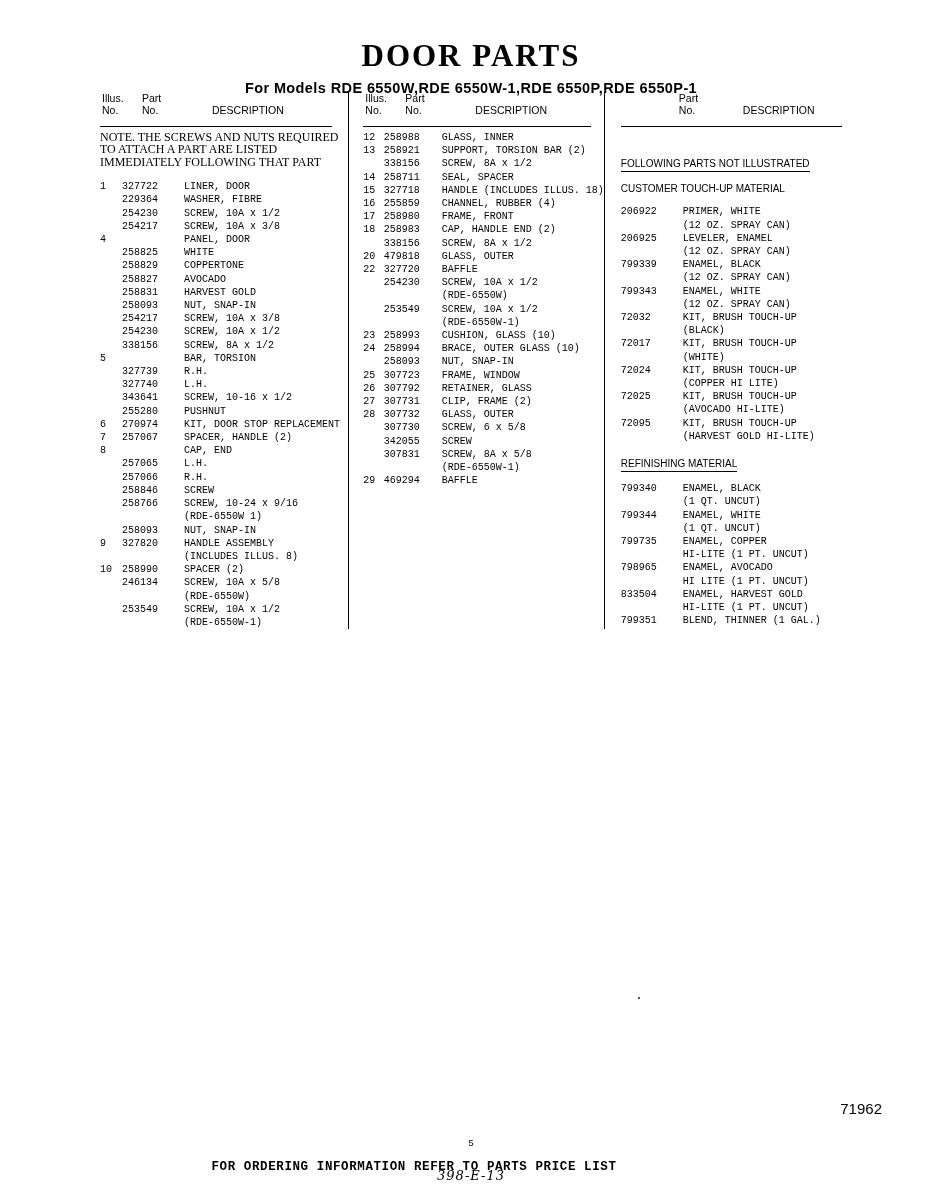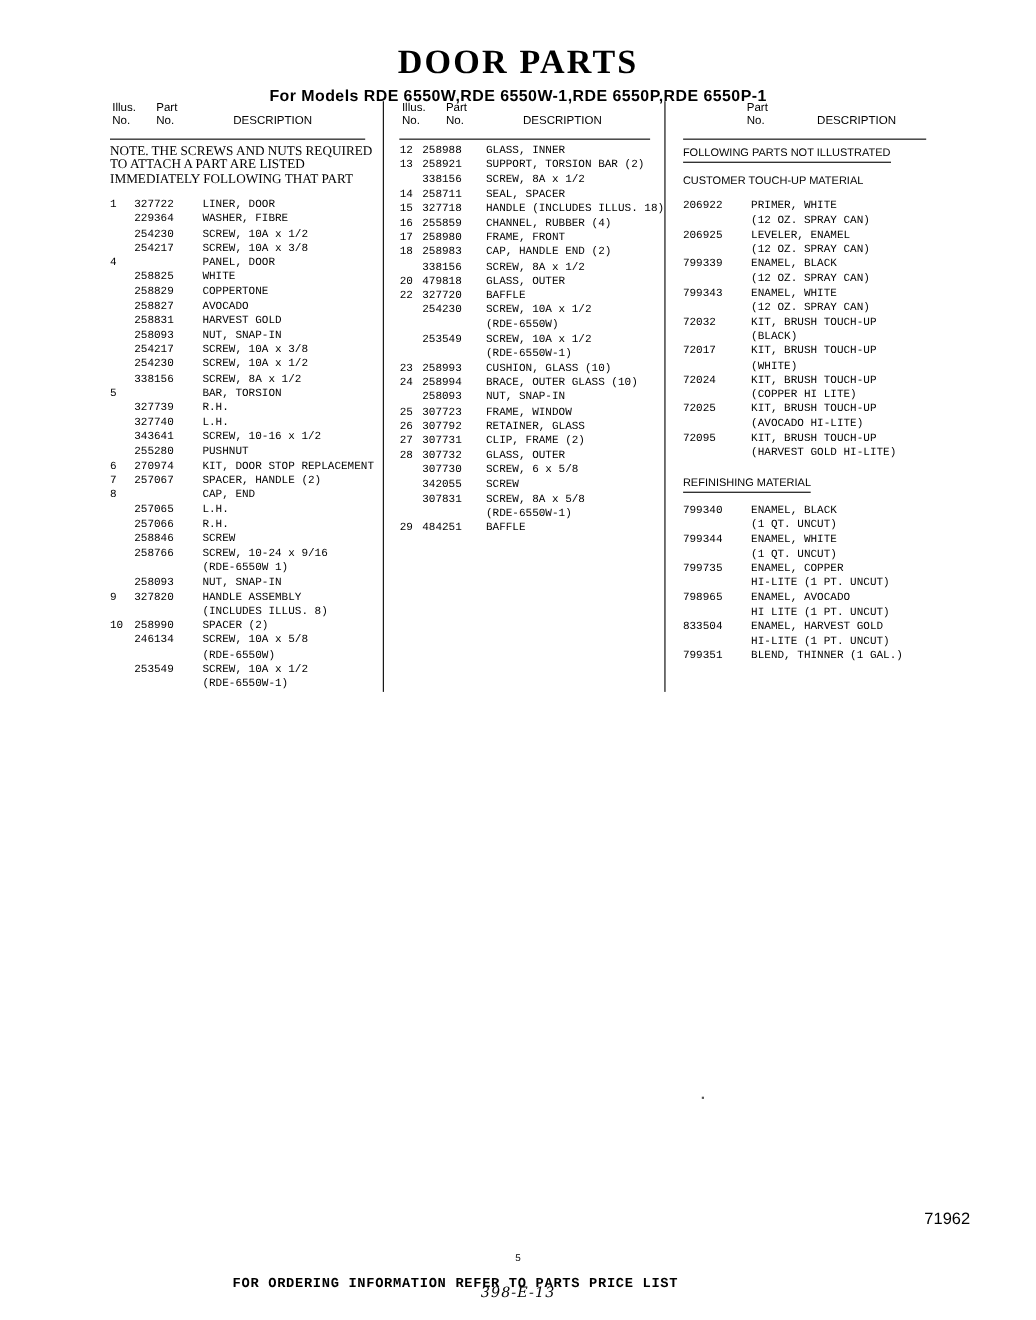--- a/index.html
+++ b/index.html
@@ -517,37 +517,37 @@
               <td class="pno">307831</td>
               <td class="dsc">SCREW, 8A x 5/8</td>
             </tr>
             <tr>
               <td class="illus"></td>
               <td class="pno"></td>
               <td class="dsc">(RDE-6550W-1)</td>
             </tr>
             <tr>
               <td class="illus">29</td>
-              <td class="pno">484251</td>
+              <td class="pno">469294</td>
               <td class="dsc">BAFFLE</td>
             </tr>
           </tbody>
       </table>
     </div>
 
     <div class="col col3">
       <div class="colhead c3">
         <span class="partno">
           <span class="l1">Part</span>
           <span class="l2">No.</span>
         </span>
         <span class="desc">DESCRIPTION</span>
       </div>
       <div class="rule"></div>
-      <div class="sec" style="margin-top:6px;">
+      <div class="sec" style="margin-top:30px;">
         <span class="sec-underline">FOLLOWING PARTS NOT ILLUSTRATED</span>
       </div>
       <div class="sec sec-plain">CUSTOMER TOUCH-UP MATERIAL</div>
       <table class="parts">
         <tbody id="c3a-body">
             <tr>
               <td class="pno">206922</td>
               <td class="dsc">PRIMER, WHITE</td>
             </tr>
             <tr>

